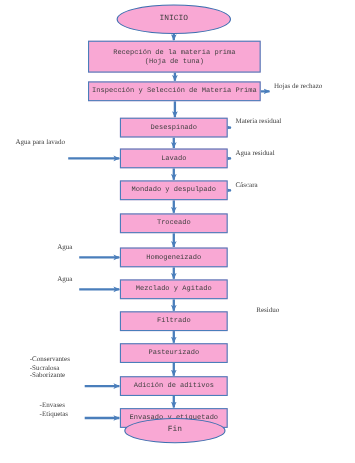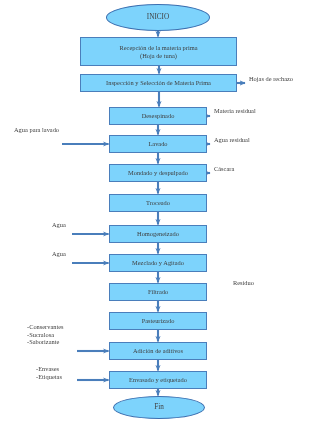--- a/index.html
+++ b/index.html
@@ -11,29 +11,30 @@
     color:#3a3a3a;
     overflow:hidden;
     position:relative;
   }
   #canvas{position:absolute;left:0;top:0;width:323px;height:421px;}
 
   
   .node{
     position:absolute;
     box-sizing:border-box;
-    background:#7dd3fc;
+    background:#f9a8d4;
     border:1px solid #4a7ebb;
     display:flex;
     align-items:center;
     justify-content:center;
     text-align:center;
     line-height:1.12;
     color:#3f3f3f;
     z-index:3;
+    font-family:Liberation Mono, monospace;
   }
   .node .lbl{display:block;width:100%;padding:0 2px;}
   .node.terminator{
     border-radius:50%;
     border:1px solid #3c6fb0;
   }
   .node.process{border:1px solid #4a7ebb;}
 
   
   .txt{
@@ -126,21 +127,21 @@
       </div>
       <div class="node process" style="left: 109px; top: 312px; width: 98px; height: 18px; font-size: 6.4px;">
         <span class="lbl">Pasteurizado</span>
       </div>
       <div class="node process" style="left: 109px; top: 342px; width: 98px; height: 18px; font-size: 6.4px;">
         <span class="lbl">Adición de aditivos</span>
       </div>
       <div class="node process" style="left: 109px; top: 371px; width: 98px; height: 18px; font-size: 6.4px;">
         <span class="lbl">Envasado y etiquetado</span>
       </div>
-      <div class="node terminator" style="left: 113px; top: 396px; width: 92px; height: 23px; font-size: 7.2px;">
+      <div class="node terminator" style="left: 113px; top: 380px; width: 92px; height: 23px; font-size: 7.2px;">
         <span class="lbl">Fin</span>
       </div>
     </div>
   <div id="labels-layer">
       <div class="txt right" style="left: 249px; top: 75px; font-size: 6.4px;">Hojas de rechazo</div>
       <div class="txt right" style="left: 214px; top: 107px; font-size: 6.4px;">Materia residual</div>
       <div class="txt right" style="left: 214px; top: 136px; font-size: 6.4px;">Agua residual</div>
       <div class="txt right" style="left: 214px; top: 165px; font-size: 6.4px;">Cáscara</div>
       <div class="txt right" style="left: 233px; top: 279px; font-size: 6.4px;">Residuo</div>
       <div class="txt left" style="left: 14px; top: 126px; font-size: 6.4px;">Agua para lavado</div>

